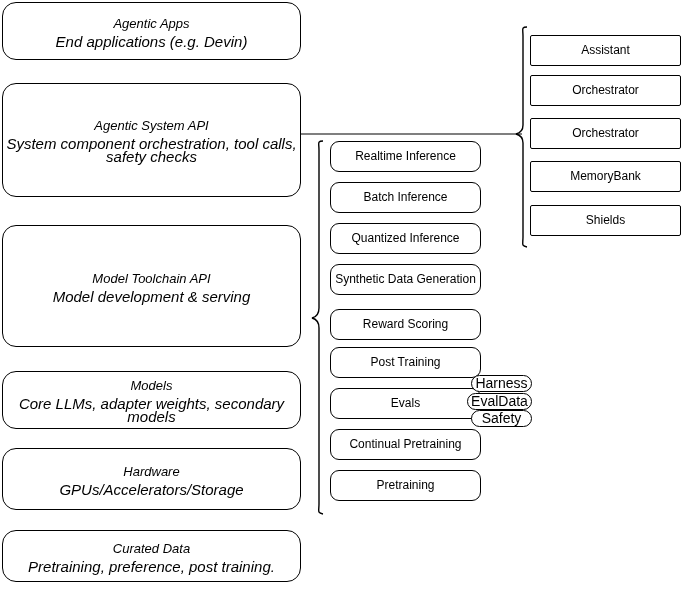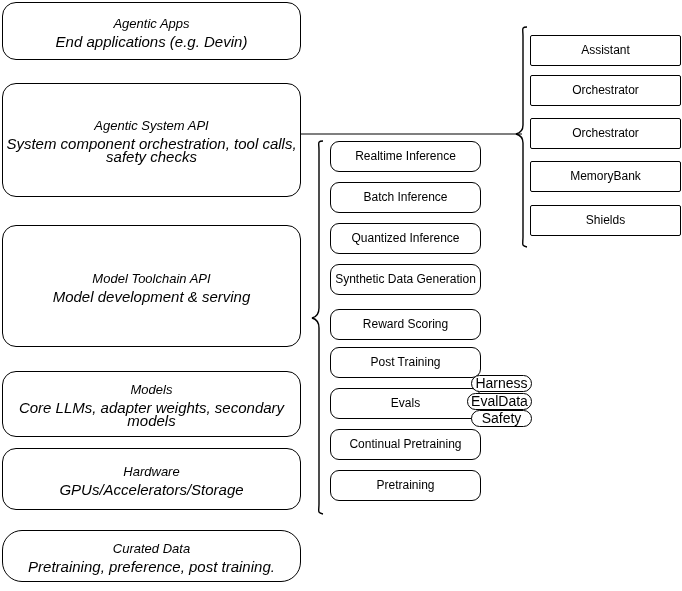--- a/index.html
+++ b/index.html
@@ -124,31 +124,31 @@
   <div class="box layer-box" style="top:83px; height:114px;">
     <div class="layer-title">Agentic System API</div>
     <div class="layer-sub">System component orchestration, tool calls, safety checks</div>
   </div>
 
   <div class="box layer-box" style="top:225px; height:122px;">
     <div class="layer-title">Model Toolchain API</div>
     <div class="layer-sub">Model development &amp; serving</div>
   </div>
 
-  <div class="box layer-box" style="top:371px; height:66px;">
+  <div class="box layer-box" style="top:371px; height:58px;">
     <div class="layer-title">Models</div>
     <div class="layer-sub">Core LLMs, adapter weights, secondary models</div>
   </div>
 
   <div class="box layer-box" style="top:448px; height:62px;">
     <div class="layer-title">Hardware</div>
     <div class="layer-sub">GPUs/Accelerators/Storage</div>
   </div>
 
-  <div class="box layer-box" style="top:530px; height:52px;border-radius:20px;">
+  <div class="box layer-box" style="top:530px; height:52px;">
     <div class="layer-title">Curated Data</div>
     <div class="layer-sub">Pretraining, preference, post training.</div>
   </div>
 
   <svg class="brace" style="left:310px; top:140px; width:14px; height:375px;" viewBox="0 0 14 375" preserveAspectRatio="none">
     <path d="M13 1 C 7 1, 9 3, 9 10 L 9 168 C 9 175, 6 177, 2 178 C 6 179, 9 181, 9 188 L 9 364 C 9 371, 7 373, 13 374" fill="none" stroke="#000000" stroke-width="1.4"></path>
   </svg>
 
   <svg class="brace" style="left:514px; top:26px; width:14px; height:222px;" viewBox="0 0 14 222" preserveAspectRatio="none">
     <path d="M13 1 C 7 1, 9 3, 9 10 L 9 99 C 9 105, 6 107, 2 108 C 6 109, 9 111, 9 117 L 9 211 C 9 218, 7 220, 13 221" fill="none" stroke="#000000" stroke-width="1.4"></path>

